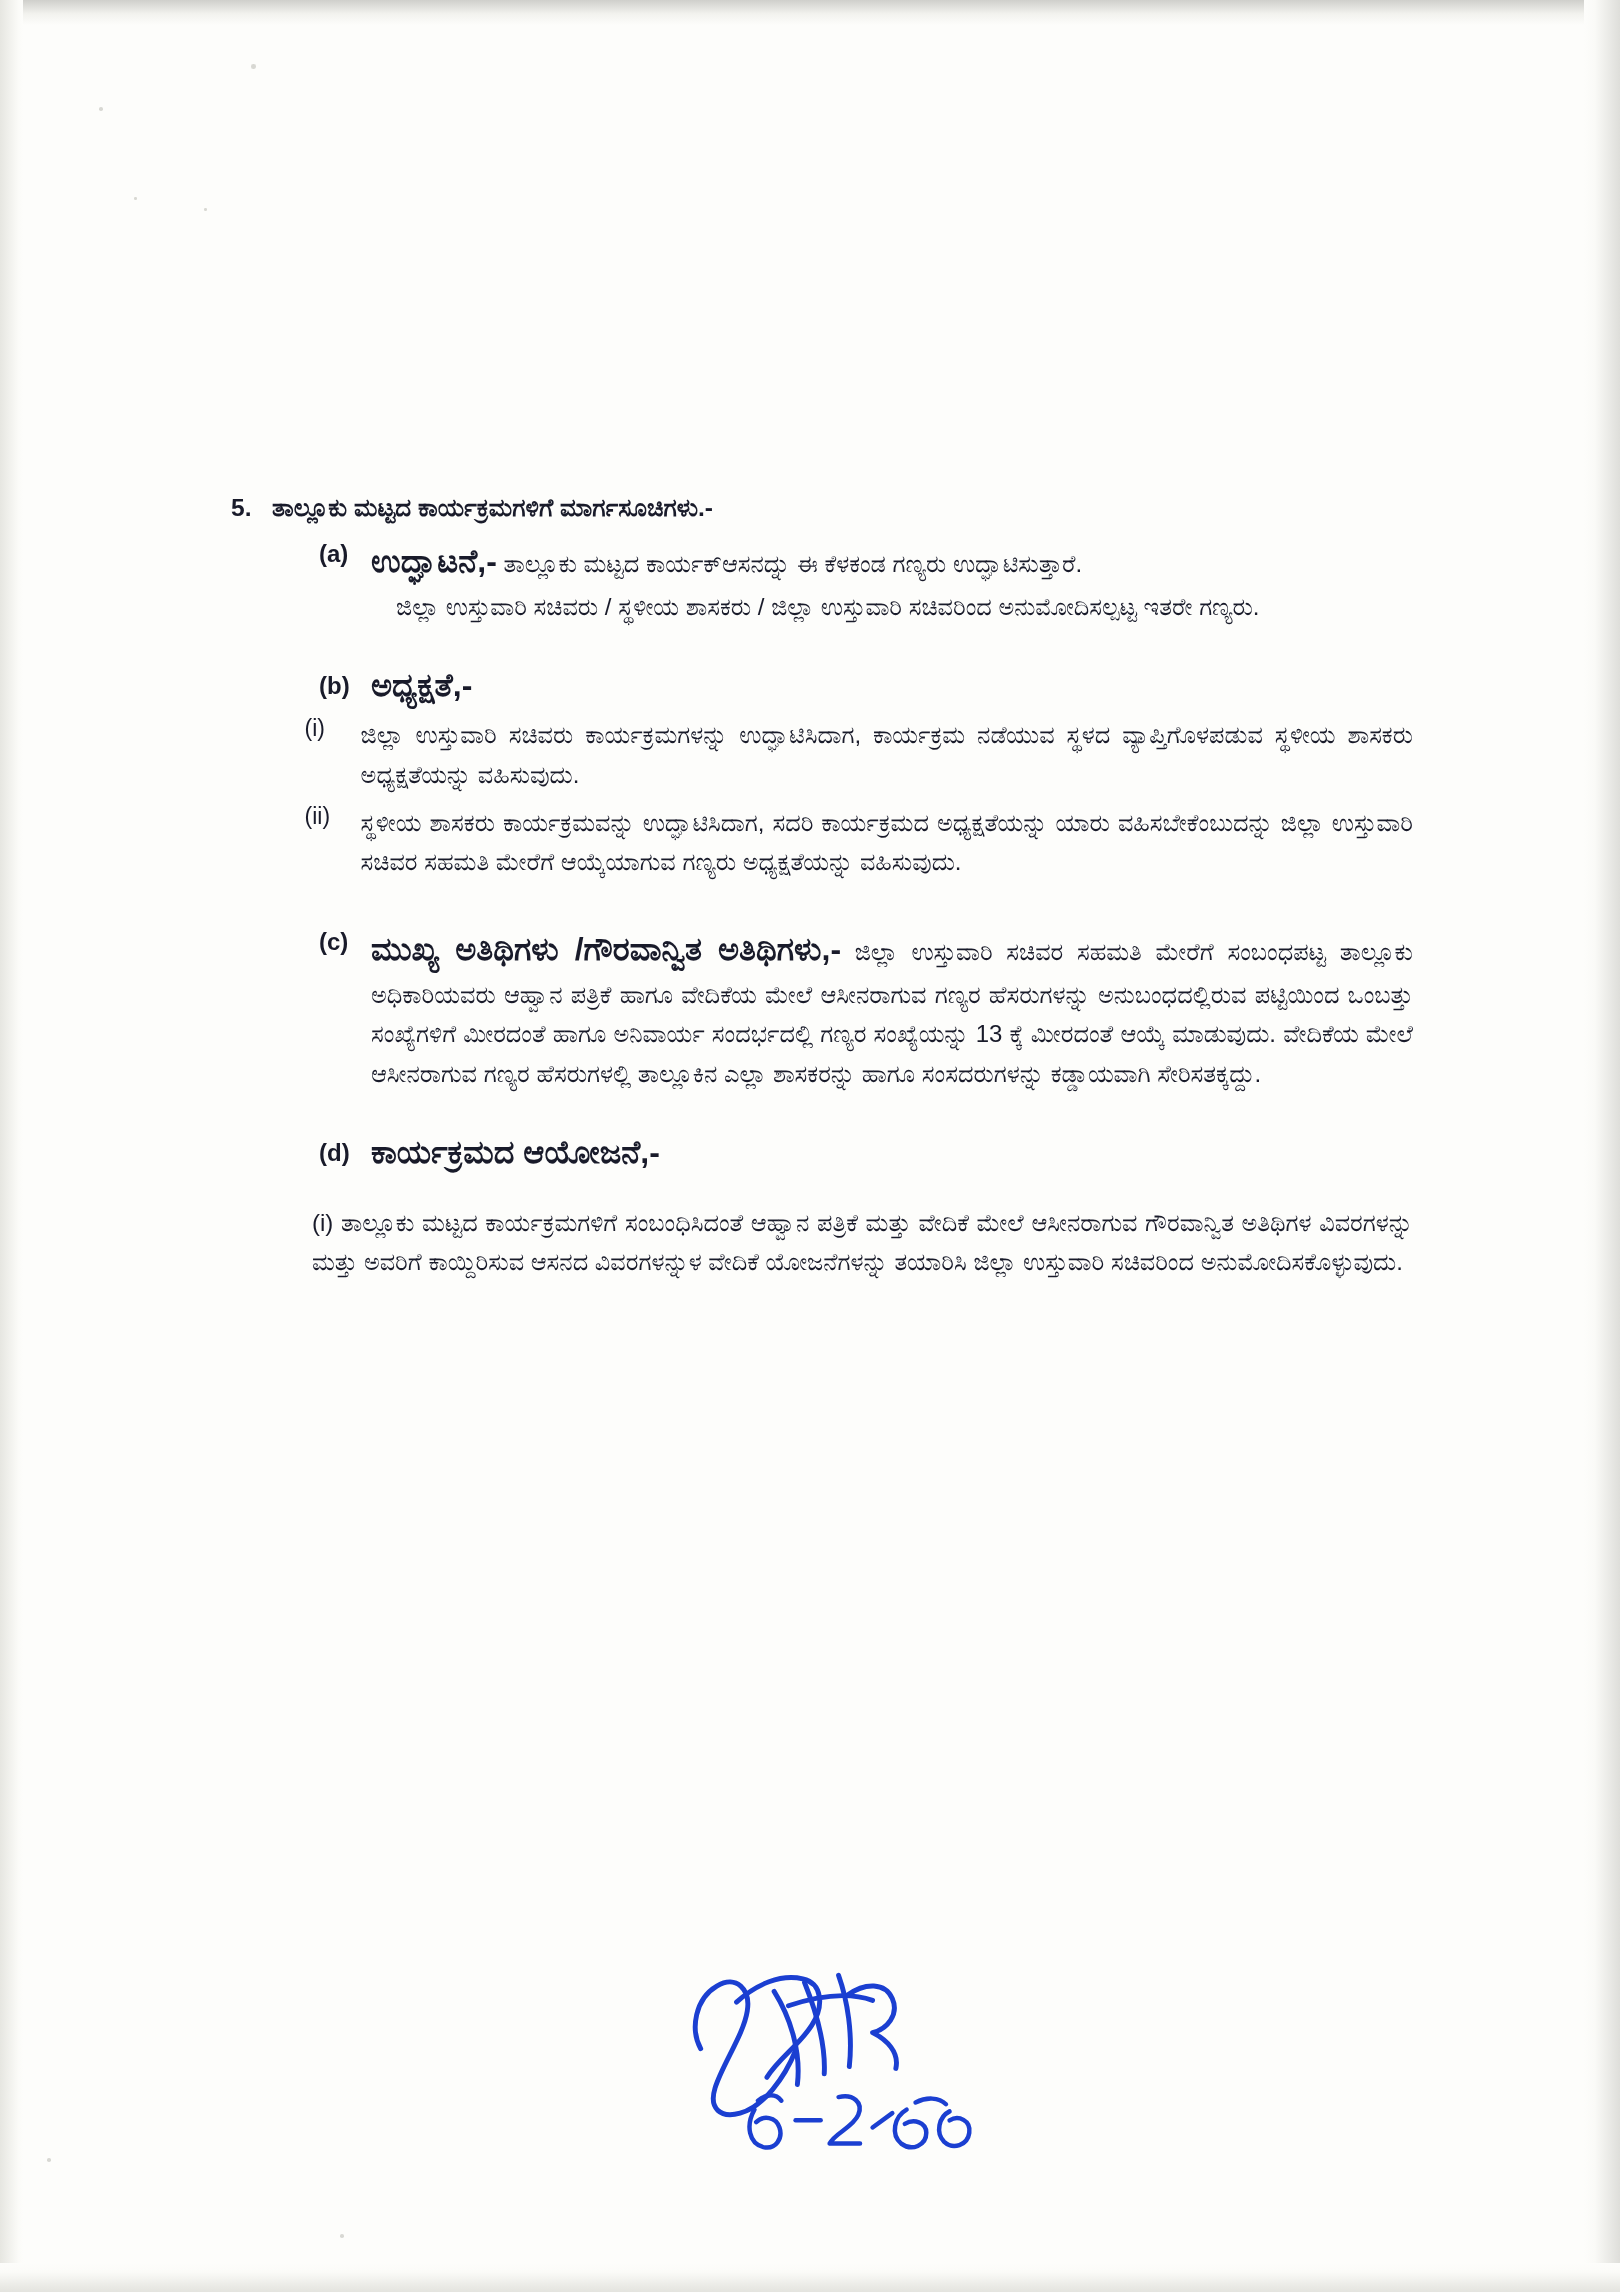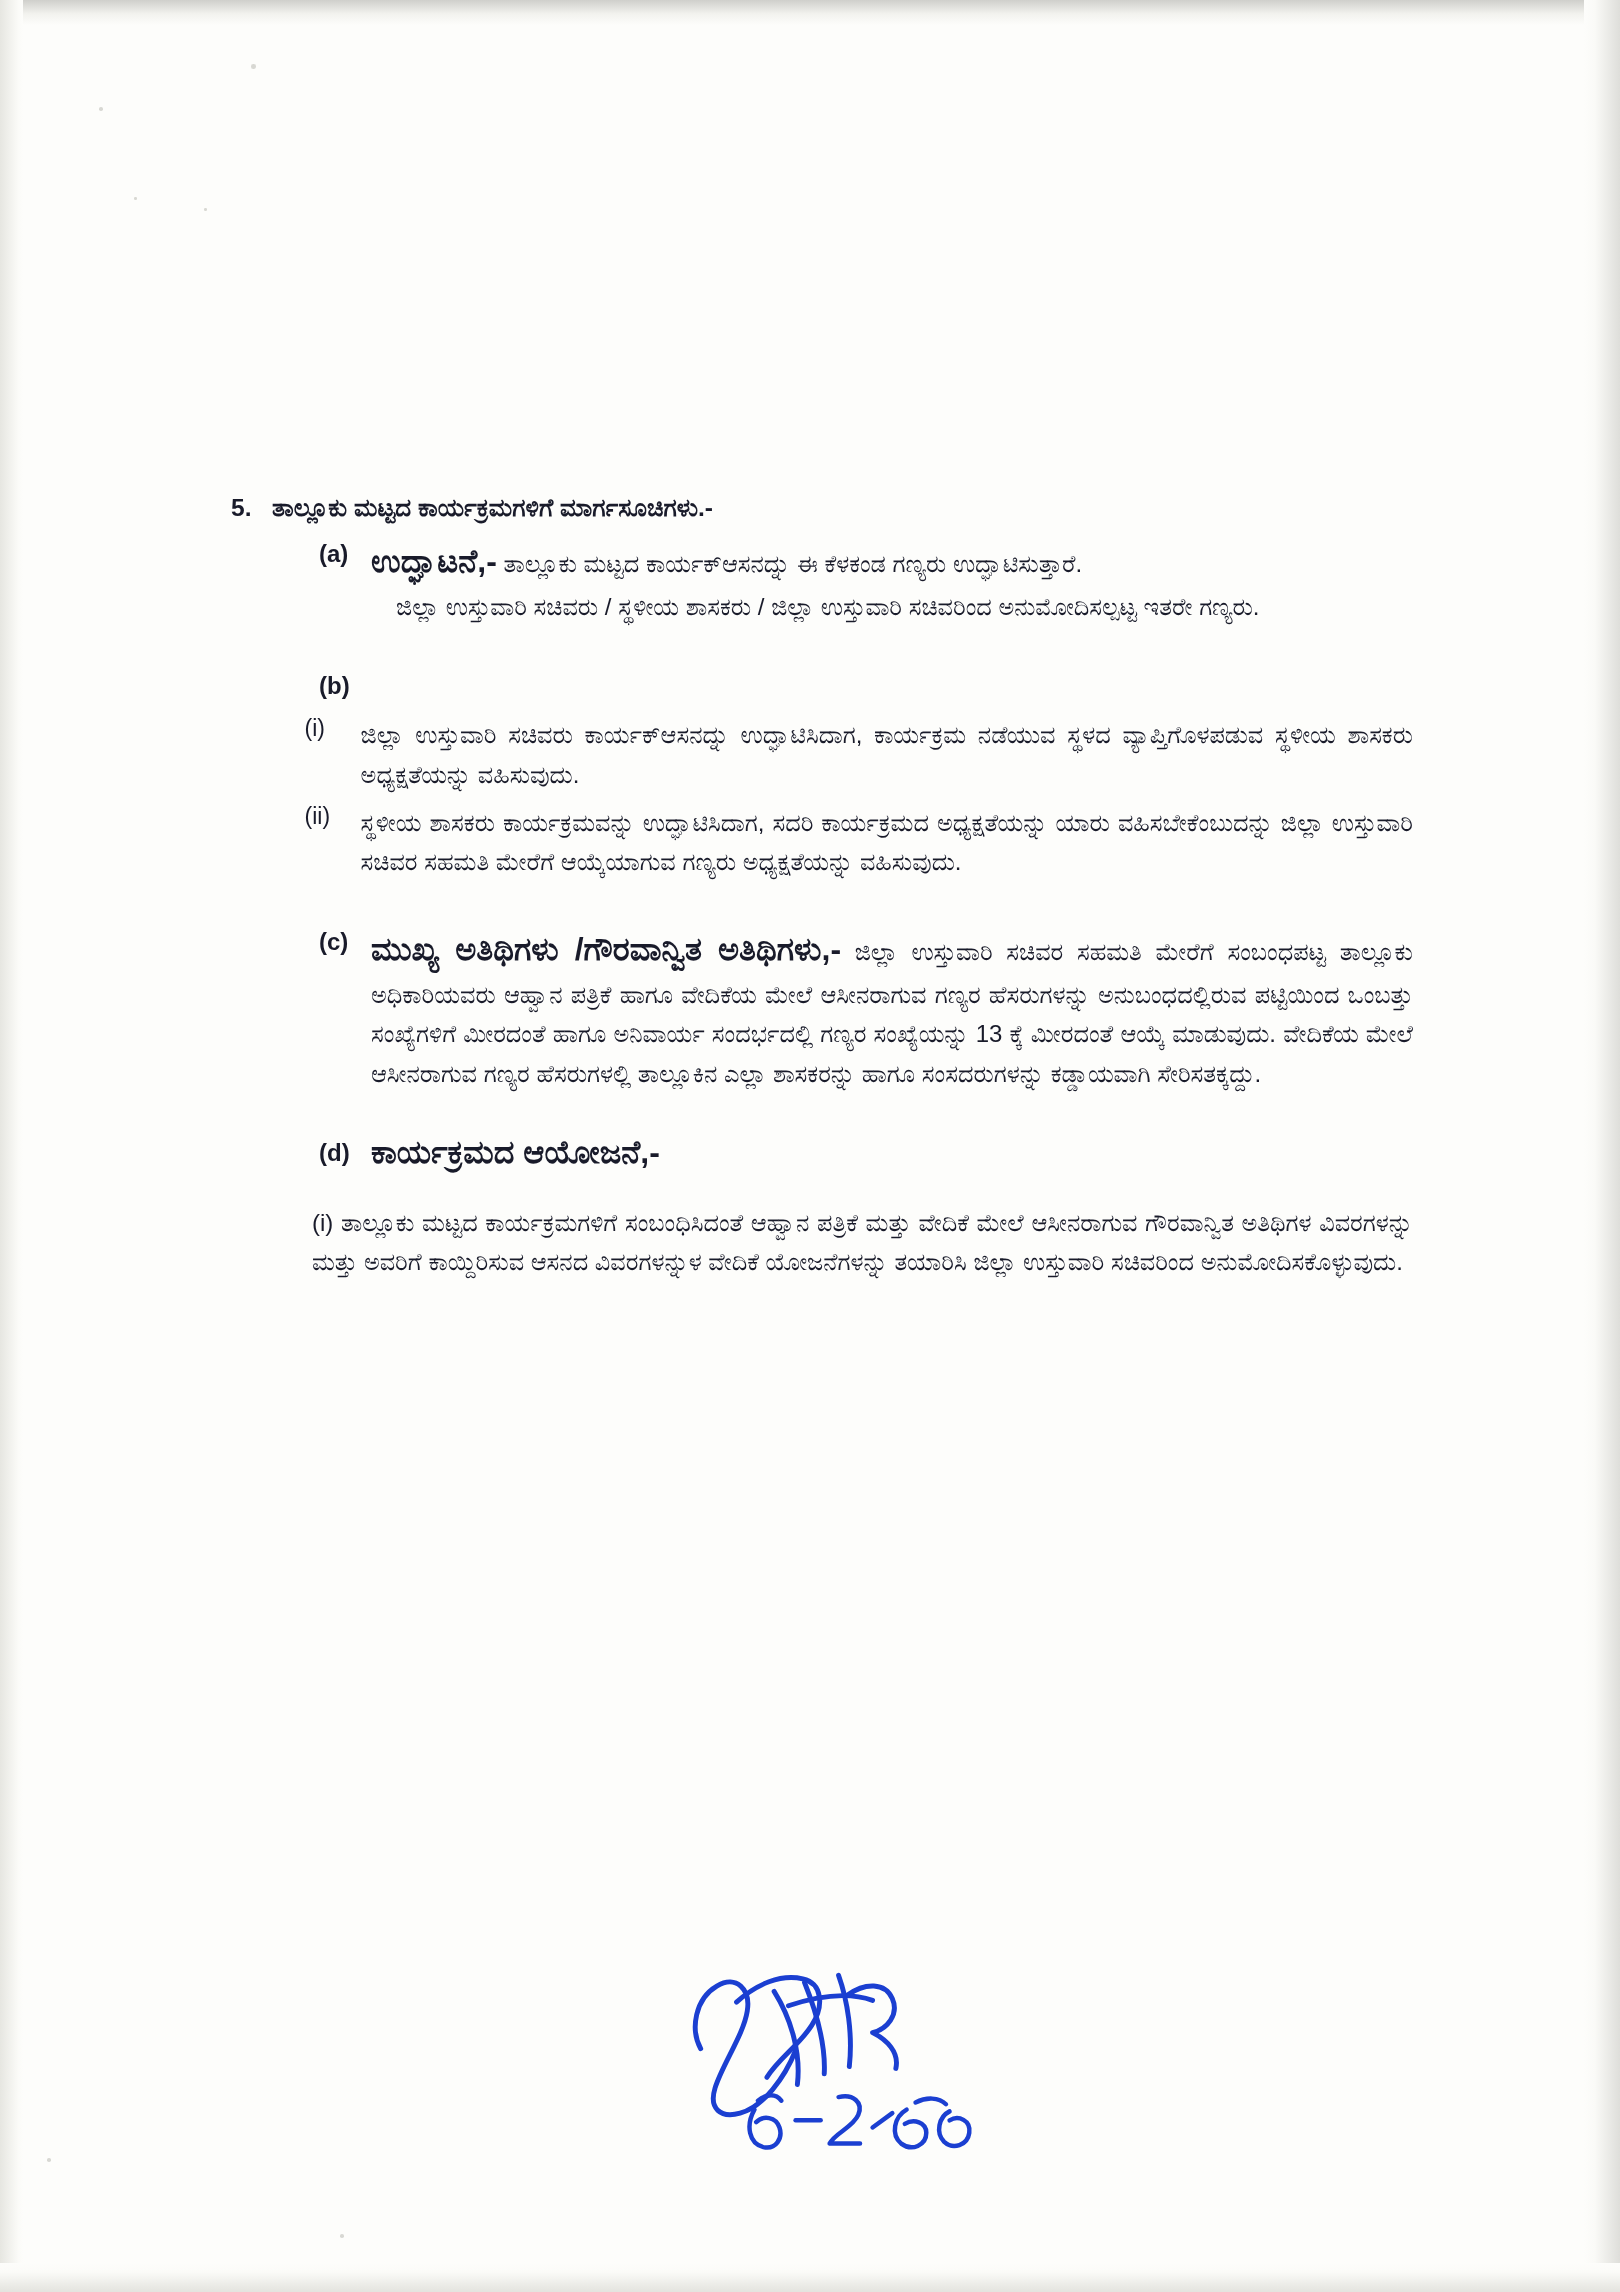--- a/index.html
+++ b/index.html
@@ -163,26 +163,29 @@
         </div>
       </div>
       <div class="para indent-para">ಜಿಲ್ಲಾ ಉಸ್ತುವಾರಿ ಸಚಿವರು / ಸ್ಥಳೀಯ ಶಾಸಕರು / ಜಿಲ್ಲಾ ಉಸ್ತುವಾರಿ ಸಚಿವರಿಂದ ಅನುಮೋದಿಸಲ್ಪಟ್ಟ ಇತರೇ ಗಣ್ಯರು.</div>
     </div>
 
     <div class="gap-l"></div>
 
     <div class="blk">
       <div class="blk-row">
         <span class="tag">(b)</span>
+        <div class="body">
+          <span class="lead">ಅಧ್ಯಕ್ಷತೆ,-</span>
+        </div>
       </div>
     </div>
     <div style="margin-left:70px;">
       <div class="roman-row">
         <span class="rn">(i)</span>
-        <div class="rbody para">ಜಿಲ್ಲಾ ಉಸ್ತುವಾರಿ ಸಚಿವರು ಕಾರ್ಯಕ್ಆಸನದ್ನು ಉದ್ಘಾಟಿಸಿದಾಗ, ಕಾರ್ಯಕ್ರಮ ನಡೆಯುವ ಸ್ಥಳದ ವ್ಯಾಪ್ತಿಗೊಳಪಡುವ ಸ್ಥಳೀಯ ಶಾಸಕರು ಅಧ್ಯಕ್ಷತೆಯನ್ನು ವಹಿಸುವುದು.</div>
+        <div class="rbody para">ಜಿಲ್ಲಾ ಉಸ್ತುವಾರಿ ಸಚಿವರು ಕಾರ್ಯಕ್ರಮಗಳನ್ನು ಉದ್ಘಾಟಿಸಿದಾಗ, ಕಾರ್ಯಕ್ರಮ ನಡೆಯುವ ಸ್ಥಳದ ವ್ಯಾಪ್ತಿಗೊಳಪಡುವ ಸ್ಥಳೀಯ ಶಾಸಕರು ಅಧ್ಯಕ್ಷತೆಯನ್ನು ವಹಿಸುವುದು.</div>
       </div>
       <div class="roman-row">
         <span class="rn">(ii)</span>
         <div class="rbody para">ಸ್ಥಳೀಯ ಶಾಸಕರು ಕಾರ್ಯಕ್ರಮವನ್ನು ಉದ್ಘಾಟಿಸಿದಾಗ, ಸದರಿ ಕಾರ್ಯಕ್ರಮದ ಅಧ್ಯಕ್ಷತೆಯನ್ನು ಯಾರು ವಹಿಸಬೇಕೆಂಬುದನ್ನು ಜಿಲ್ಲಾ ಉಸ್ತುವಾರಿ ಸಚಿವರ ಸಹಮತಿ ಮೇರೆಗೆ ಆಯ್ಕೆಯಾಗುವ ಗಣ್ಯರು ಅಧ್ಯಕ್ಷತೆಯನ್ನು ವಹಿಸುವುದು.</div>
       </div>
     </div>
 
     <div class="gap-l"></div>
 
     <div class="blk">

